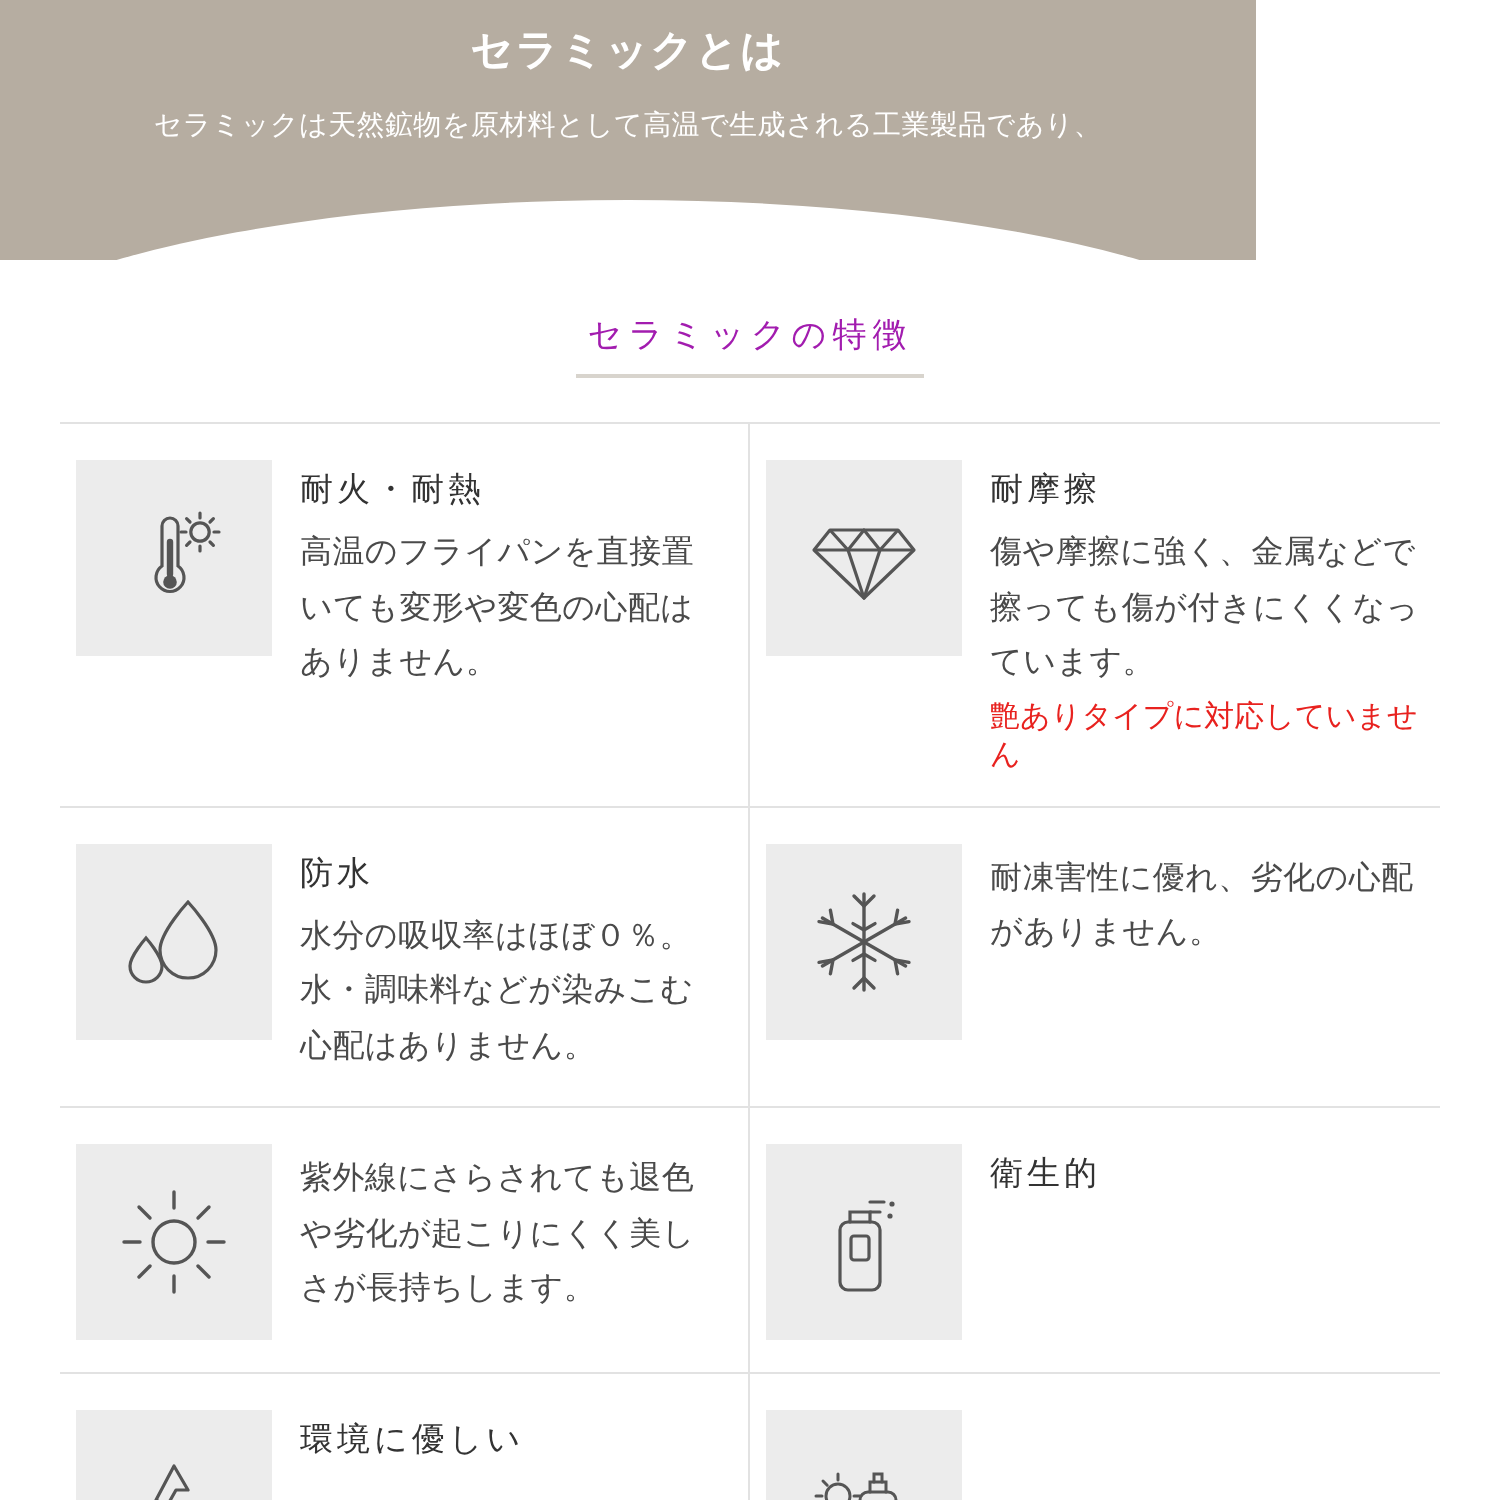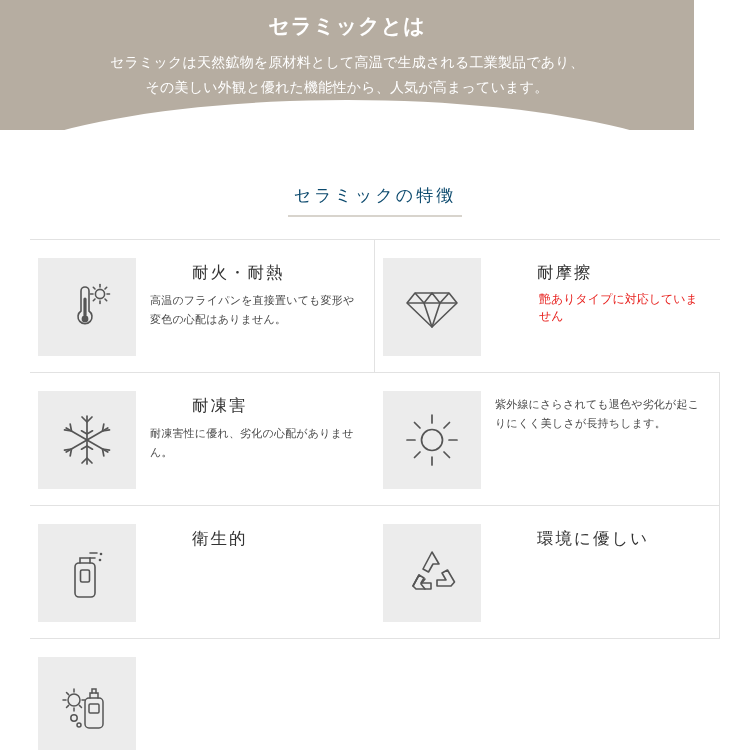--- a/index.html
+++ b/index.html
@@ -10,21 +10,21 @@
   }
   body {
     font-family: "Liberation Sans", sans-serif;
     background: #ffffff;
     color: #3c3c3c;
   }
 
   
   .header {
     position: relative;
-    width: 694px;
+    width: 628px;
     height: 130px;
     background: #b6ada1;
     color: #ffffff;
     overflow: hidden;
   }
   .header-inner {
     position: relative;
     z-index: 2;
     padding-top: 10px;
     text-align: center;
@@ -56,23 +56,22 @@
   
   .section-title-wrap {
     margin-top: 26px;
     text-align: center;
   }
   .section-title {
     display: inline-block;
     position: relative;
     font-size: 17px;
     letter-spacing: 3px;
-    color: #0c4a6e;
+    color: #a21caf;
     padding: 0 6px 10px 6px;
-    margin-top: 28px;
   }
   .section-title:after {
     content: "";
     position: absolute;
     left: 0;
     right: 0;
     bottom: 0;
     height: 2px;
     background: #d8d4cd;
   }
@@ -102,45 +101,42 @@
     justify-content: center;
     margin-right: 14px;
   }
   .icon-box svg { display: block; }
   .cell-text { padding-top: 4px; flex: 1 1 auto; }
   .cell-title {
     font-size: 16.5px;
     letter-spacing: 2px;
     color: #333;
     margin-bottom: 7px;
-    margin-left: 42px;
   }
   .cell-desc {
-    font-size: 11px;
+    font-size: 16px;
     line-height: 1.72;
     color: #4a4a4a;
     letter-spacing: 0.2px;
   }
   .cell-note {
-    font-size: 12px;
+    font-size: 15px;
     color: #e8221f;
     margin-top: 3px;
     letter-spacing: 0px;
-    margin-left: 44px;
   }
 </style>
 </head>
 <body>
 
 <div class="header">
   <div class="header-inner">
     <div class="header-title">セラミックとは</div>
     <div class="header-sub">
       <div>セラミックは天然鉱物を原材料として高温で生成される工業製品であり、</div>
-      <div>その美しい外観と優れた機能性から、人気が高まっています。</div>
     </div>
   </div>
   <div class="header-curve"></div>
 </div>
 
 <div class="section-title-wrap">
   <div class="section-title">セラミックの特徴</div>
 </div>
 
 <div class="grid">
@@ -174,41 +170,53 @@
     <div class="icon-box">
       <svg width="58" height="52" viewBox="0 0 58 52" fill="none" stroke="#555" stroke-width="1.6" stroke-linejoin="round">
         <path d="M12 12h34l8 10-25 24L4 22z"></path>
         <path d="M4 22h50"></path>
         <path d="M12 12l9 10 8-10 8 10 9-10"></path>
         <path d="M21 22l8 24 8-24"></path>
       </svg>
     </div>
     <div class="cell-text">
       <div class="cell-title">耐摩擦</div>
+      <div class="cell-desc">傷や摩擦に強く、金属などで擦っても傷が付きにくくなっています。</div>
       <div class="cell-note">艶ありタイプに対応していません</div>
     </div>
   </div>
 
+  <div class="cell left">
+    <div class="icon-box">
+      <svg width="58" height="56" viewBox="0 0 58 56" fill="none" stroke="#555" stroke-width="1.6">
+        <path d="M36 8c0 0 14 15 14 24a14 14 0 1 1-28 0C22 23 36 8 36 8z"></path>
+        <path d="M15 26c0 0 8 9 8 14a8 8 0 1 1-16 0c0-5 8-14 8-14z"></path>
+      </svg>
+    </div>
+    <div class="cell-text">
+      <div class="cell-title">防水</div>
+      <div class="cell-desc">水分の吸収率はほぼ０％。水・調味料などが染みこむ心配はありません。</div>
+    </div>
+  </div>
 
   <div class="cell">
     <div class="icon-box">
       <svg width="56" height="56" viewBox="0 0 56 56" fill="none" stroke="#555" stroke-width="1.7" stroke-linecap="round">
         <g>
           <line x1="28" y1="4" x2="28" y2="52"></line>
           <line x1="7.2" y1="16" x2="48.8" y2="40"></line>
           <line x1="7.2" y1="40" x2="48.8" y2="16"></line>
           <path d="M28 10l-5-5M28 10l5-5M28 46l-5 5M28 46l5 5"></path>
           <path d="M12.5 19l-7-1.2M12.5 19l-1.3-6.9M43.5 37l7 1.2M43.5 37l1.3 6.9"></path>
           <path d="M12.5 37l-7 1.2M12.5 37l-1.3 6.9M43.5 19l7-1.2M43.5 19l1.3-6.9"></path>
           <path d="M28 22l-5.5-3.2M28 22l5.5-3.2M28 34l-5.5 3.2M28 34l5.5 3.2"></path>
         </g>
       </svg>
     </div>
     <div class="cell-text">
-      <div class="cell-title">耐凍害</div>
       <div class="cell-desc">耐凍害性に優れ、劣化の心配がありません。</div>
     </div>
   </div>
 
   <div class="cell left">
     <div class="icon-box">
       <svg width="56" height="56" viewBox="0 0 56 56" fill="none" stroke="#555" stroke-width="1.7" stroke-linecap="round">
         <circle cx="28" cy="28" r="10.5"></circle>
         <line x1="28" y1="3" x2="28" y2="11"></line>
         <line x1="28" y1="45" x2="28" y2="53"></line>

